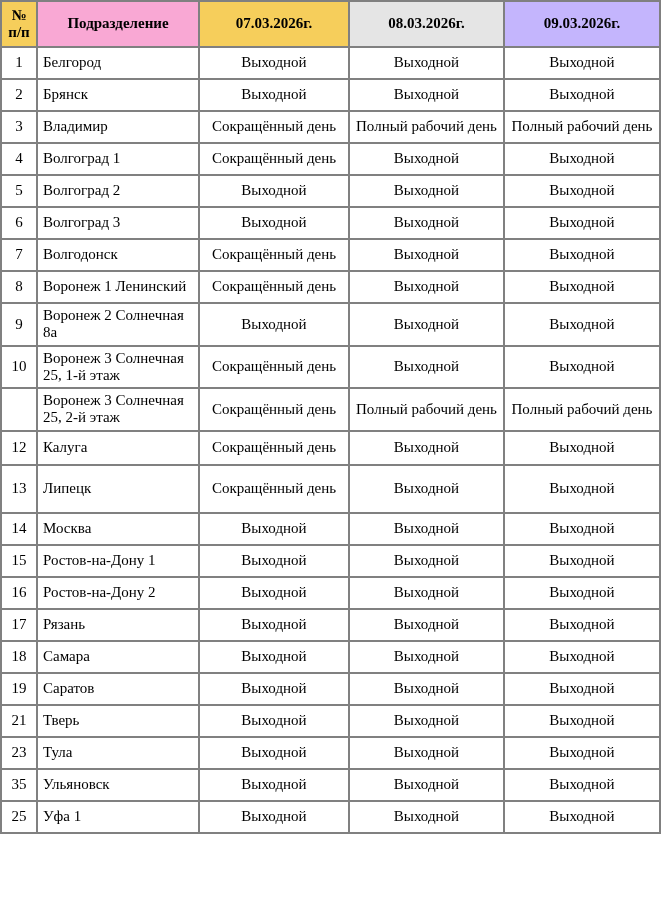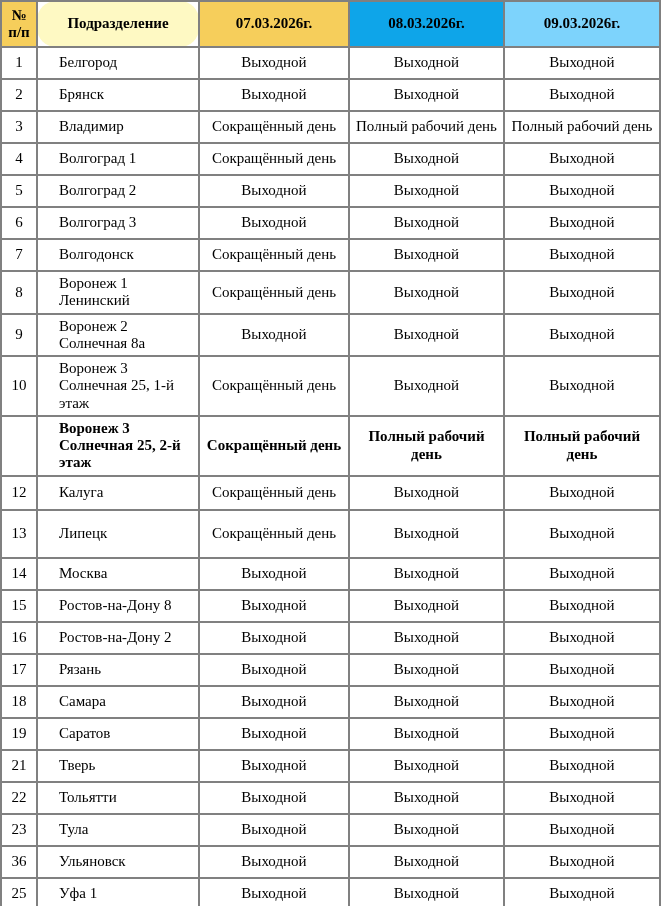--- a/index.html
+++ b/index.html
@@ -36,21 +36,21 @@
     height: 38px;
     white-space: pre-line;
   }
   table.schedule td {
     vertical-align: middle;
     text-align: center;
     height: 24px;
   }
   table.schedule td.name-cell {
     text-align: left;
-    padding-left: 21px;
+    padding-left: 5px;
   }
   col.c-num  { width: 36px; }
   col.c-name { width: 162px; }
   col.c-d1   { width: 150px; }
   col.c-d2   { width: 155px; }
   col.c-d3   { width: 156px; }
 </style>
 </head>
 <body>
 
@@ -60,24 +60,24 @@
       <col class="c-num">
       <col class="c-name">
       <col class="c-d1">
       <col class="c-d2">
       <col class="c-d3">
     </colgroup>
     <thead>
       <tr>
         <th style="background: rgb(246, 206, 91);">№
 п/п</th>
-        <th style="background: #fef9c3; border-radius: 19px;">Подразделение</th>
+        <th style="background: #f9a8d4;">Подразделение</th>
         <th style="background: rgb(246, 206, 91);">07.03.2026г.</th>
-        <th style="background: #0ea5e9; margin-top: 12px;">08.03.2026г.</th>
-        <th style="background: #7dd3fc;">09.03.2026г.</th>
+        <th style="background: #e5e5e5; margin-top: 12px;">08.03.2026г.</th>
+        <th style="background: #c4b5fd;">09.03.2026г.</th>
       </tr>
     </thead>
     <tbody id="schedule-body">
         <tr>
           <td>1</td>
           <td class="name-cell">Белгород</td>
           <td>Выходной</td>
           <td>Выходной</td>
           <td>Выходной</td>
         </tr>
@@ -137,21 +137,21 @@
           <td>Выходной</td>
           <td>Выходной</td>
         </tr>
         <tr style="height: 34px; margin-left: 8px;">
           <td>10</td>
           <td class="name-cell">Воронеж 3 Солнечная 25,  1-й этаж</td>
           <td>Сокращённый день</td>
           <td>Выходной</td>
           <td>Выходной</td>
         </tr>
-        <tr style="height: 34px; font-weight: bold;">
+        <tr style="height: 34px;">
           <td></td>
           <td class="name-cell">Воронеж 3 Солнечная 25,  2-й этаж</td>
           <td>Сокращённый день</td>
           <td>Полный рабочий день</td>
           <td>Полный рабочий день</td>
         </tr>
         <tr style="height: 34px; margin-top: 8px;">
           <td>12</td>
           <td class="name-cell">Калуга</td>
           <td>Сокращённый день</td>
@@ -167,21 +167,21 @@
         </tr>
         <tr>
           <td>14</td>
           <td class="name-cell">Москва</td>
           <td>Выходной</td>
           <td>Выходной</td>
           <td>Выходной</td>
         </tr>
         <tr>
           <td>15</td>
-          <td class="name-cell">Ростов-на-Дону 8</td>
+          <td class="name-cell">Ростов-на-Дону 1</td>
           <td>Выходной</td>
           <td>Выходной</td>
           <td>Выходной</td>
         </tr>
         <tr>
           <td>16</td>
           <td class="name-cell">Ростов-на-Дону 2</td>
           <td>Выходной</td>
           <td>Выходной</td>
           <td>Выходной</td>
@@ -208,35 +208,28 @@
           <td>Выходной</td>
         </tr>
         <tr>
           <td>21</td>
           <td class="name-cell">Тверь</td>
           <td>Выходной</td>
           <td>Выходной</td>
           <td>Выходной</td>
         </tr>
         <tr>
-          <td>22</td>
-          <td class="name-cell">Тольятти</td>
-          <td>Выходной</td>
-          <td>Выходной</td>
-          <td>Выходной</td>
-        </tr>
-        <tr>
           <td>23</td>
           <td class="name-cell">Тула</td>
           <td>Выходной</td>
           <td>Выходной</td>
           <td>Выходной</td>
         </tr>
         <tr>
-          <td>36</td>
+          <td>35</td>
           <td class="name-cell">Ульяновск</td>
           <td>Выходной</td>
           <td>Выходной</td>
           <td>Выходной</td>
         </tr>
         <tr>
           <td>25</td>
           <td class="name-cell">Уфа 1</td>
           <td>Выходной</td>
           <td>Выходной</td>

